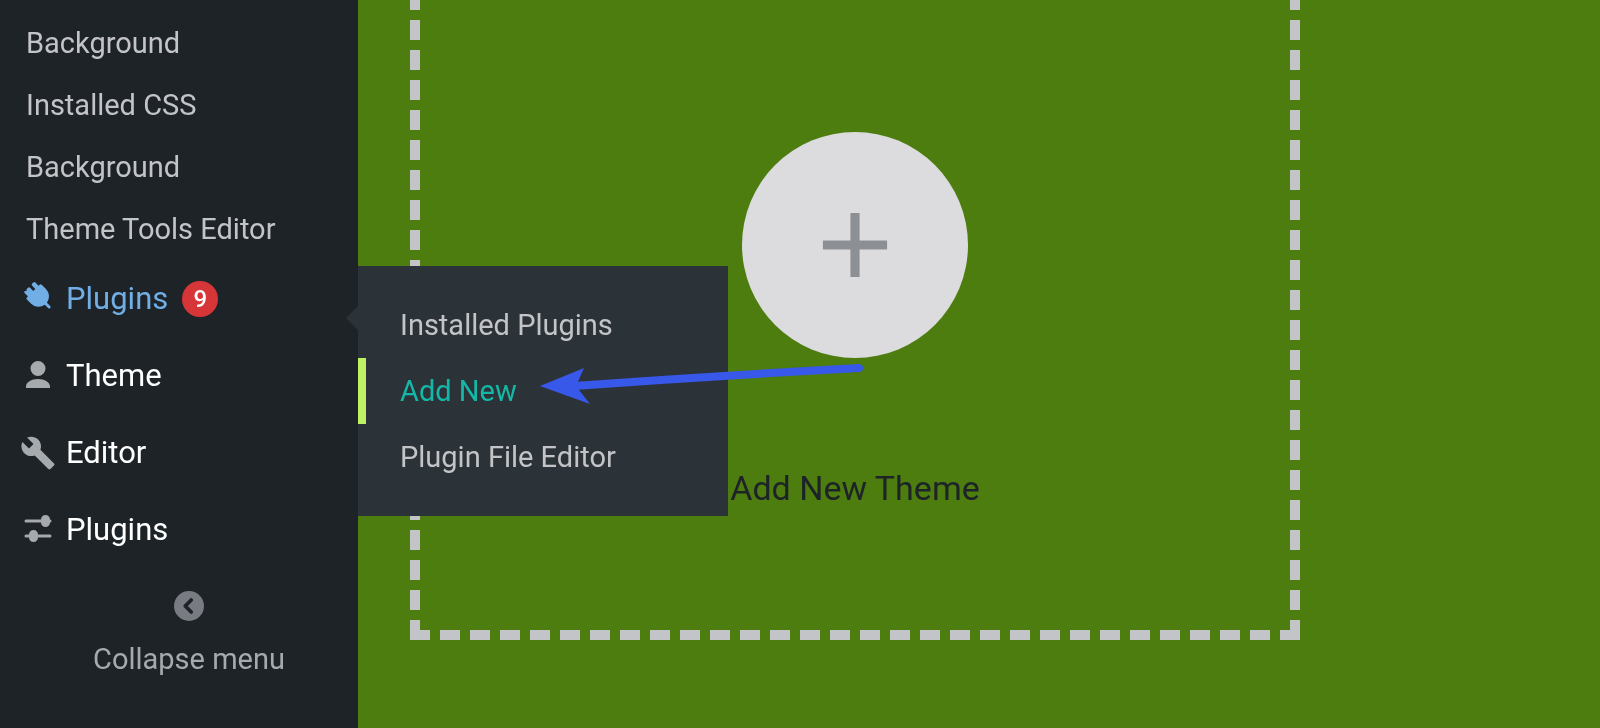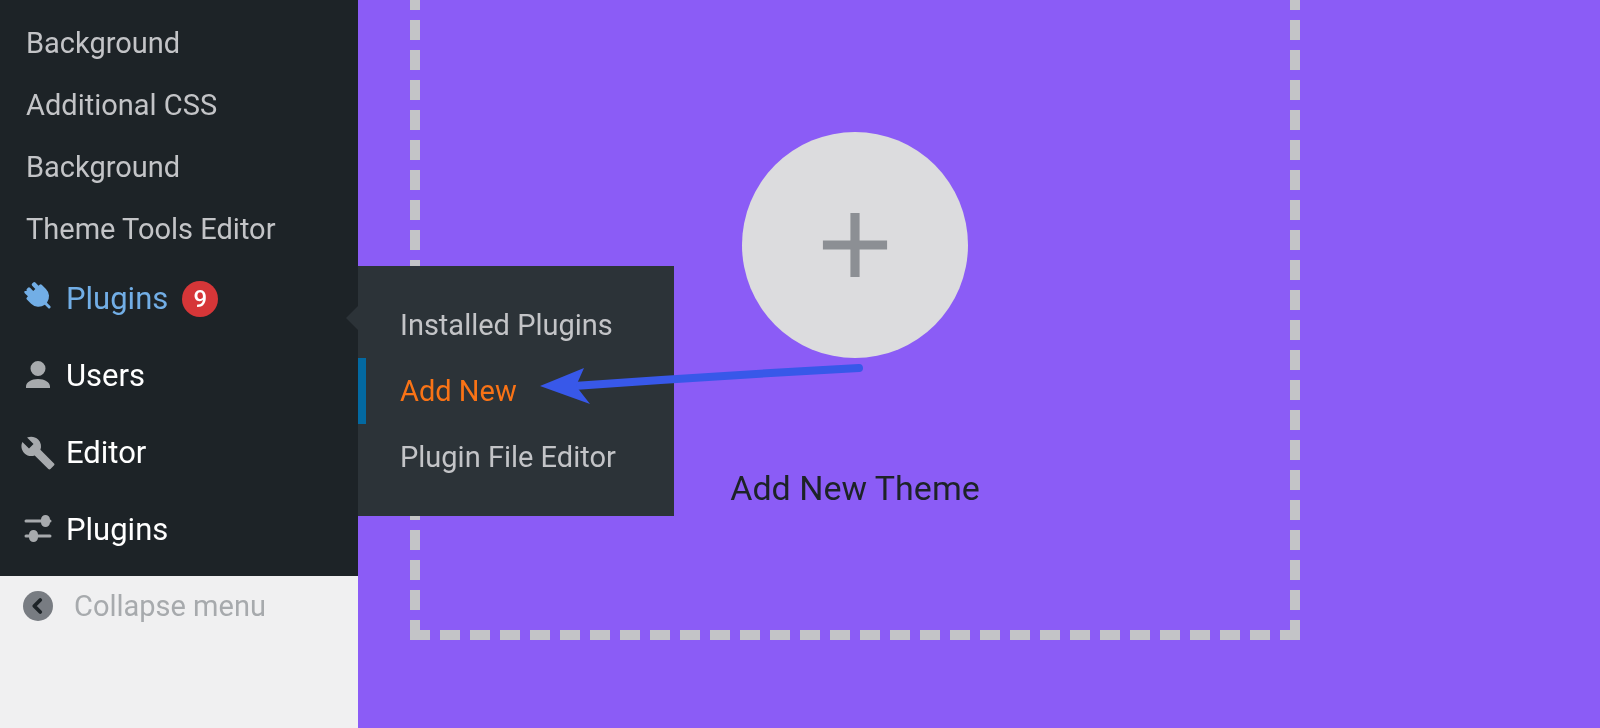--- a/index.html
+++ b/index.html
@@ -8,21 +8,21 @@
       height: 728px;
       font-family: -apple-system, BlinkMacSystemFont, "Segoe UI", Roboto, sans-serif;
       background: #f0f0f1;
       overflow: hidden;
       position: relative;
     }
     .sidebar {
       position: absolute;
       left: 0; top: 0;
       width: 358px;
-      height: 576px;
+      height: 728px;
       background: #1d2327;
       color: #f0f0f1;
     }
     .sub-items {
       padding-top: 12px;
     }
     .sub-item {
       font-size: 29px;
       color: #c3c4c7;
       padding: 14px 0 14px 26px;
@@ -55,60 +55,61 @@
       font-weight: 500;
     }
     .collapse-item {
       display: flex;
       align-items: center;
       gap: 18px;
       padding: 20px 0 20px 20px;
       font-size: 29px;
       color: #a7aaad;
       cursor: pointer;
+      flex-direction: column;
     }
     .collapse-item .icon {
       width: 36px; height: 36px;
       display: flex; align-items: center; justify-content: center;
       color: #787c82;
     }
     .flyout {
       position: absolute;
       left: 358px;
       top: 266px;
-      width: 316px;
+      width: 370px;
       background: #2c3338;
       color: #c3c4c7;
       padding: 26px 0;
       z-index: 10;
     }
     .flyout::before {
       content: "";
       position: absolute;
       left: -12px;
       top: 40px;
       border-top: 12px solid transparent;
       border-bottom: 12px solid transparent;
       border-right: 12px solid #2c3338;
     }
     .flyout-item {
       font-size: 29px;
       padding: 16px 0 16px 42px;
       cursor: pointer;
     }
     .flyout-item.highlighted {
-      color: #f97316;
-      border-left: 8px solid #0369a1;
+      color: #14b8a6;
+      border-left: 8px solid #bef264;
       padding-left: 34px;
     }
     .content {
       position: absolute;
       left: 358px; top: 0;
       width: 1242px; height: 728px;
-      background: #8b5cf6;
+      background: #4d7c0f;
     }
     .add-theme-box {
       position: absolute;
       left: 52px;
       top: -40px;
       width: 890px;
       height: 680px;
       border: 10px dashed #c3c4c7;
       display: flex;
       flex-direction: column;
@@ -144,42 +145,42 @@
       pointer-events: none;
     }
     svg { display: block; }
   </style>
 </head>
 <body>
 
 <div class="sidebar">
   <div class="sub-items">
     <div class="sub-item">Background</div>
-    <div class="sub-item">Additional CSS</div>
+    <div class="sub-item">Installed CSS</div>
     <div class="sub-item">Background</div>
     <div class="sub-item">Theme Tools Editor</div>
   </div>
 
   <div class="main-item active">
     <span class="icon">
       <svg width="36" height="36" viewBox="0 0 24 24" fill="currentColor">
           <path d="M10.5 3a1 1 0 011-1h1a1 1 0 011 1v3h2V3a1 1 0 011-1h1a1 1 0 011 1v3h1a1 1 0 011 1v4a7 7 0 01-6 6.93V21a1 1 0 01-2 0v-3.07A7 7 0 016.5 11V7a1 1 0 011-1h1V3a1 1 0 011-1z" transform="rotate(-45 12 12)"></path>
         </svg>
     </span>
     <span>Plugins</span>
     <span class="badge">9</span>
   </div>
 
   <div class="main-item">
     <span class="icon">
       <svg width="36" height="36" viewBox="0 0 24 24" fill="currentColor">
           <path d="M12 12a5 5 0 100-10 5 5 0 000 10zm0 2c-4.42 0-8 2.24-8 5v1h16v-1c0-2.76-3.58-5-8-5z"></path>
         </svg>
     </span>
-    <span>Users</span>
+    <span>Theme</span>
   </div>
 
   <div class="main-item">
     <span class="icon">
       <svg width="36" height="36" viewBox="0 0 24 24" fill="currentColor">
           <path d="M22.7 19l-9.1-9.1c.9-2.3.4-5-1.5-6.9-2-2-5-2.4-7.4-1.3L9 6 6 9 1.6 4.7C.4 7.1.9 10.1 2.9 12.1c1.9 1.9 4.6 2.4 6.9 1.5l9.1 9.1c.4.4 1 .4 1.4 0l2.3-2.3c.5-.4.5-1.1.1-1.4z"></path>
         </svg>
     </span>
     <span>Editor</span>
   </div>

